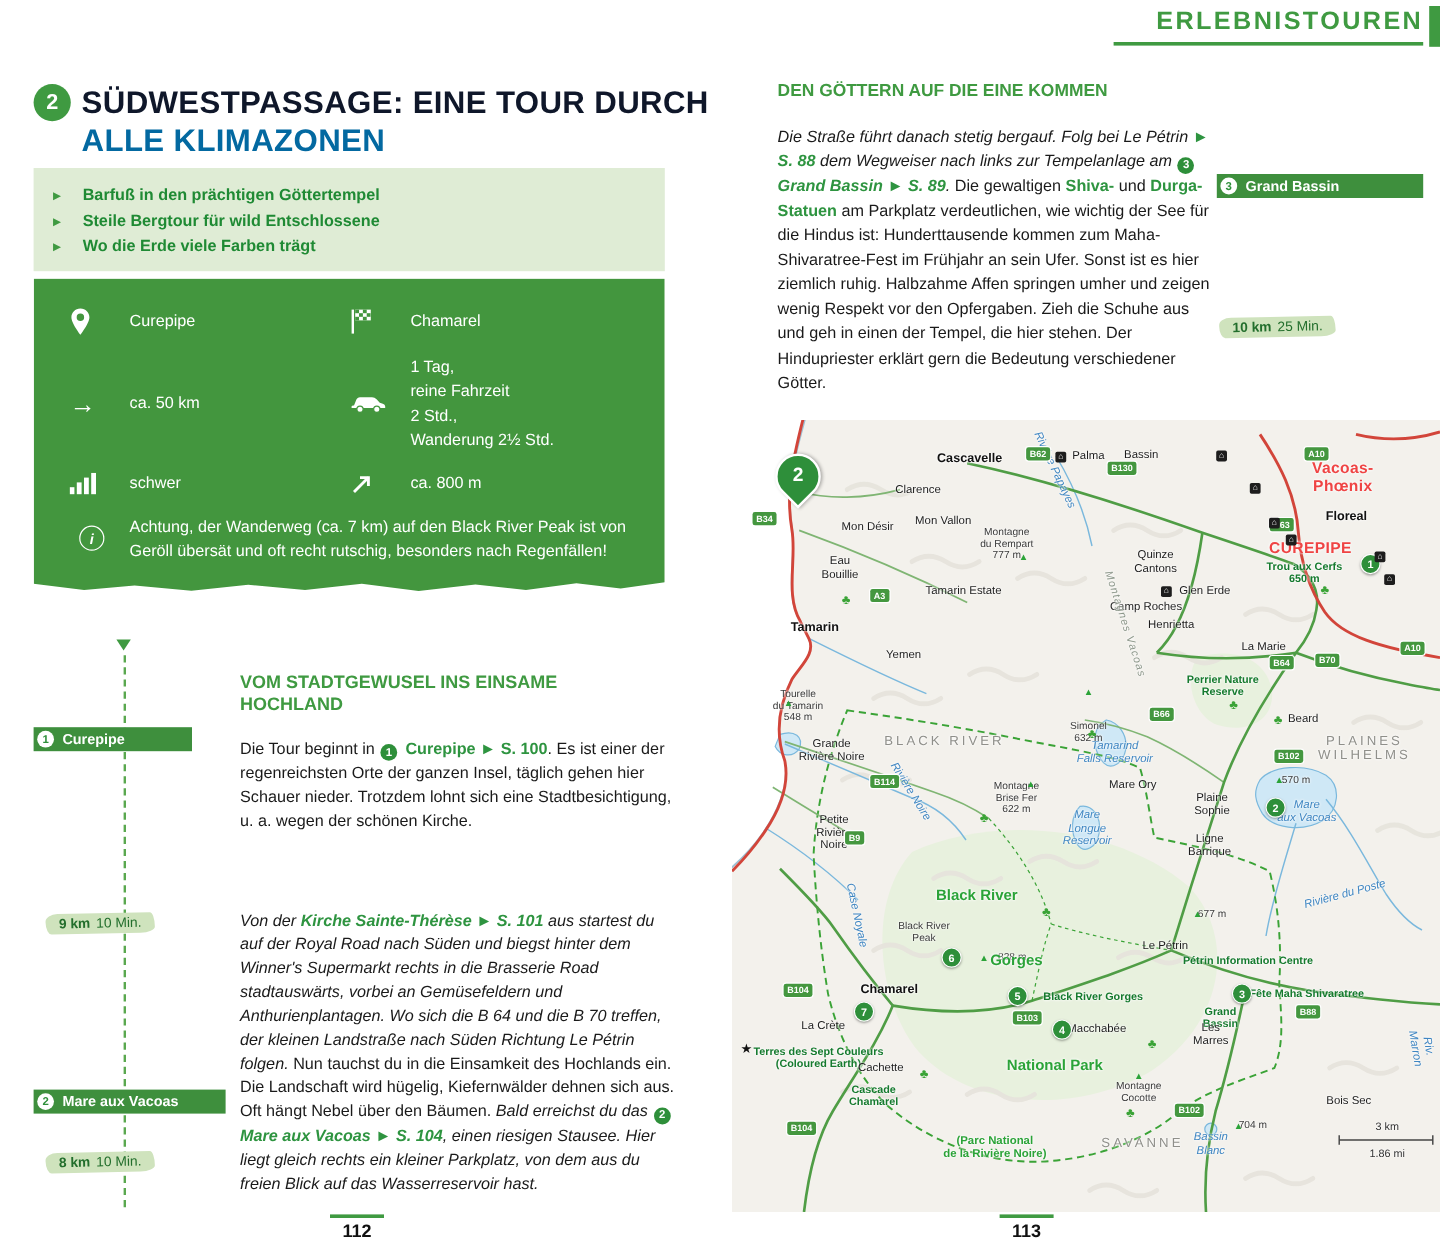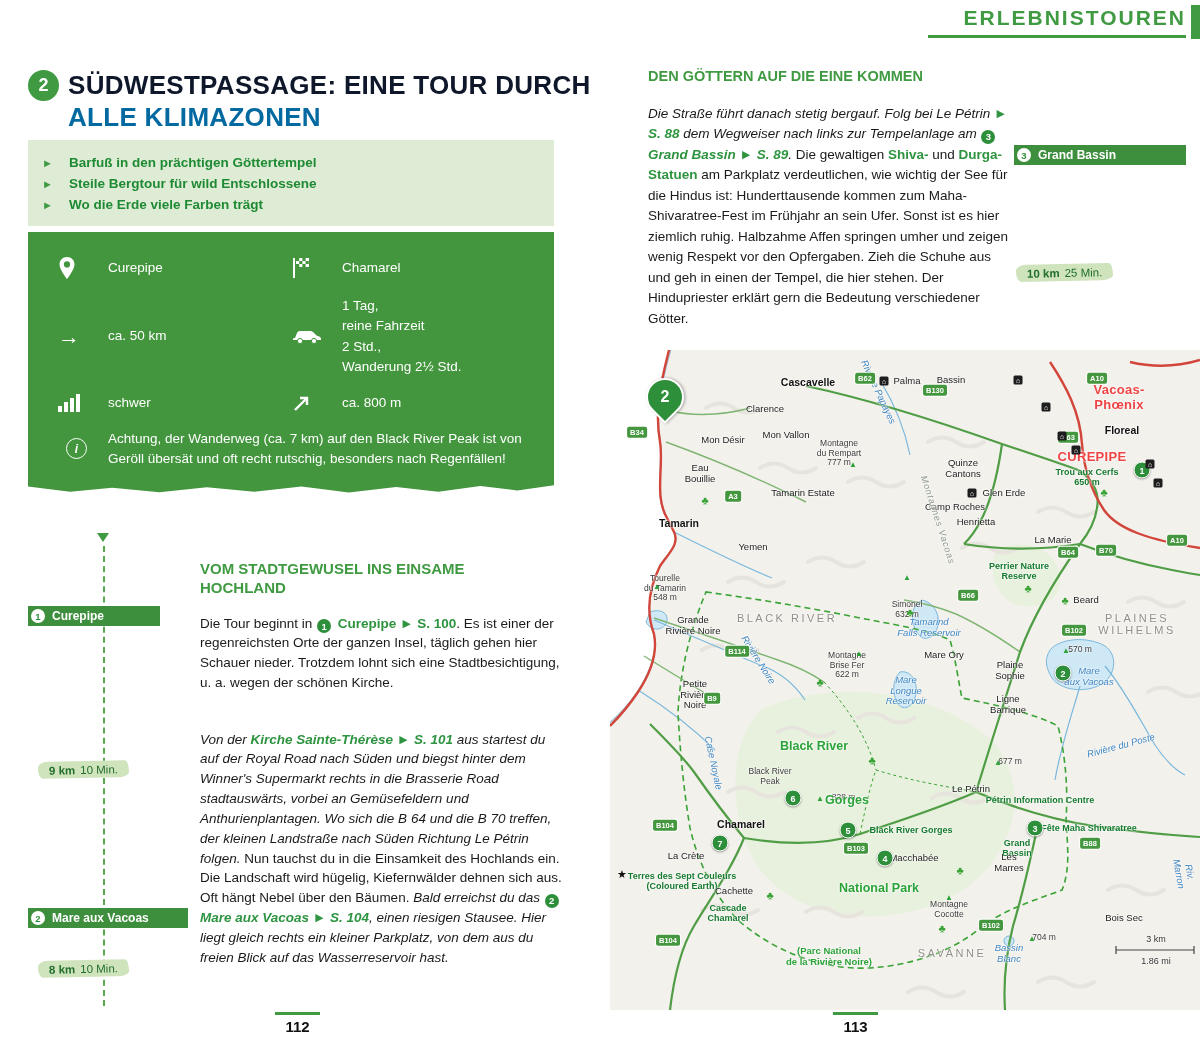--- a/index.html
+++ b/index.html
@@ -48,21 +48,21 @@
   .bar-badge{width:14px;height:14px;border-radius:50%;background:#fff;color:#2e8f3a;font-size:9.5px;font-weight:bold;
     display:flex;align-items:center;justify-content:center;flex:0 0 auto;}
   .leg-brush{position:absolute;background:#cfe3bd;color:#226e2c;font-size:11.5px;padding:2.5px 11px;
     border-radius:10px 4px 12px 5px/6px 12px 5px 10px;transform:rotate(-1.2deg);white-space:nowrap;}
   .leg-brush b{margin-right:5px;}
 
   
   .article-heading{position:absolute;left:200px;top:560px;width:330px;font-size:15px;font-weight:bold;color:#3f9a41;line-height:1.25;}
   .bodycopy{font-size:13.5px;line-height:1.47;text-align:left;}
   .p-left1{position:absolute;left:200px;top:600px;width:362px;}
-  .p-left2{position:absolute;left:200px;top:716px;width:362px;}
+  .p-left2{position:absolute;left:200px;top:744px;width:362px;}
   .rp-heading{position:absolute;left:648px;top:68px;width:362px;font-size:14.5px;font-weight:bold;color:#3f9a41;}
   .p-right{position:absolute;left:648px;top:90px;width:362px;line-height:1.52;}
   .seg-p{font-style:normal;}
   .seg-i{font-style:italic;}
   .seg-g{color:#2e9440;font-weight:bold;}
   .seg-gi{color:#2e9440;font-weight:bold;font-style:italic;}
   .inline-badge{display:inline-flex;width:14px;height:14px;border-radius:50%;background:#2e8f3a;color:#fff;
     font-size:9.5px;font-weight:bold;align-items:center;justify-content:center;vertical-align:-2px;margin:0 3px 0 1px;font-style:normal;}
 
   

